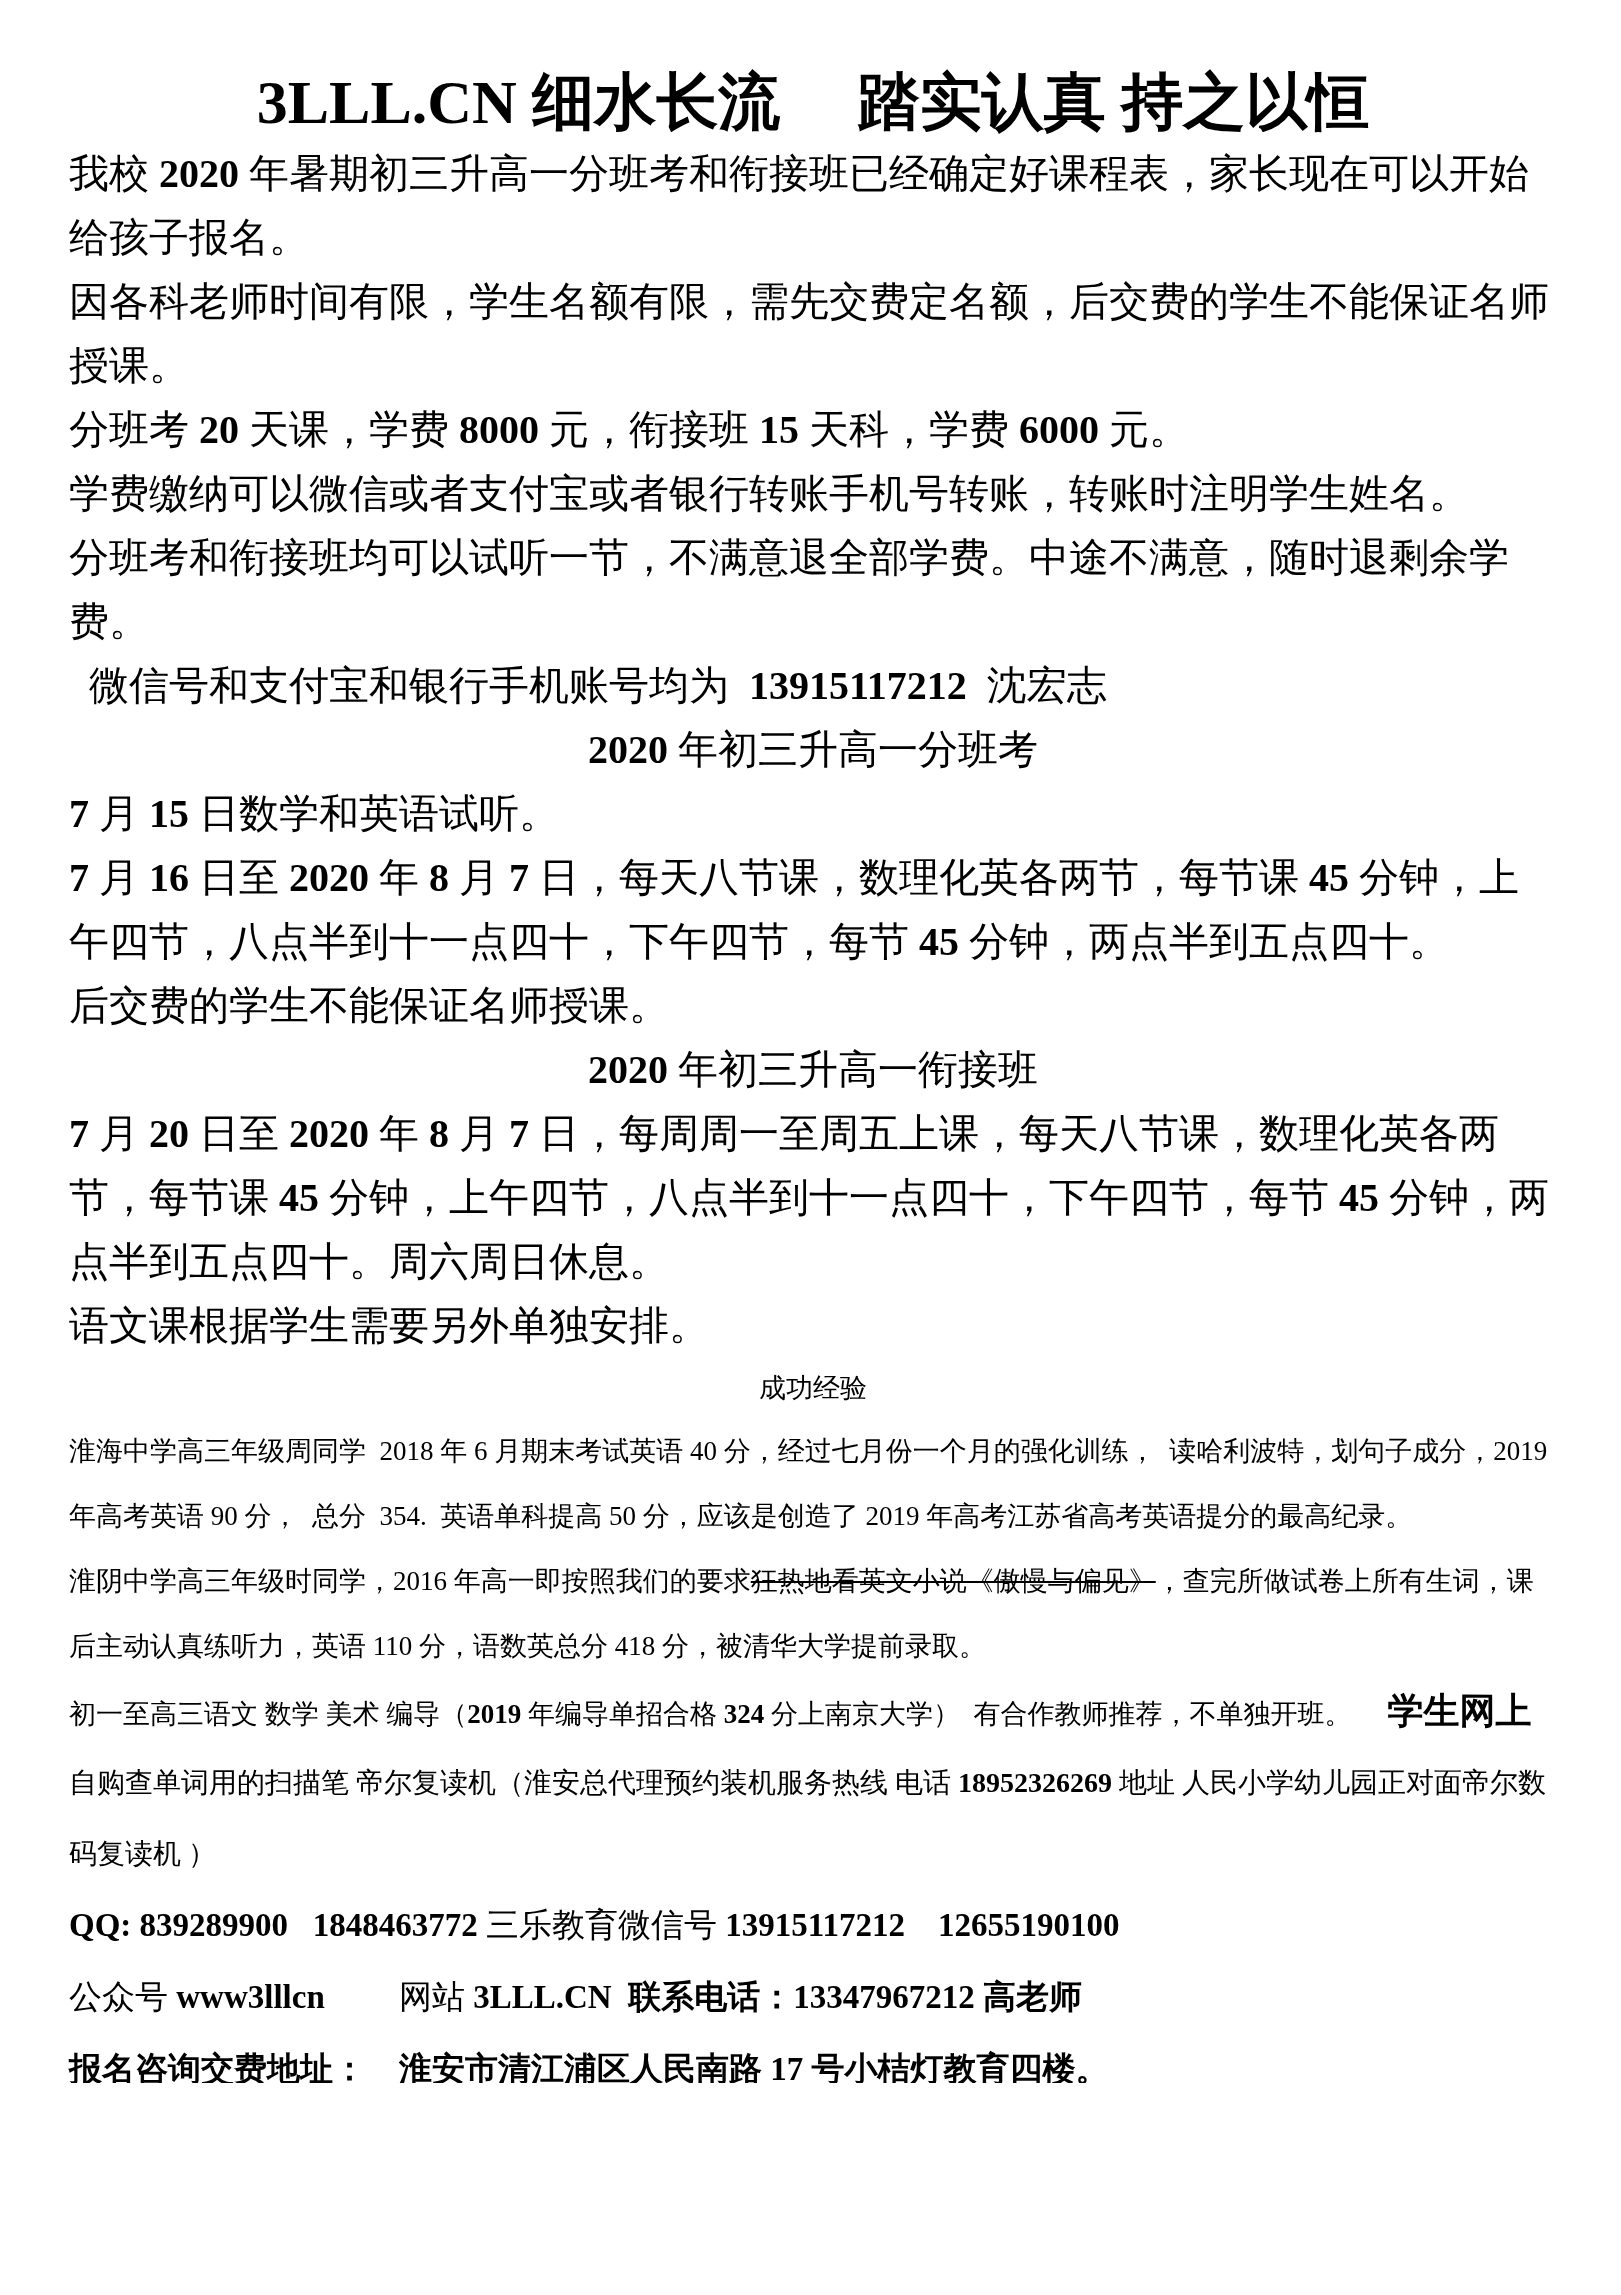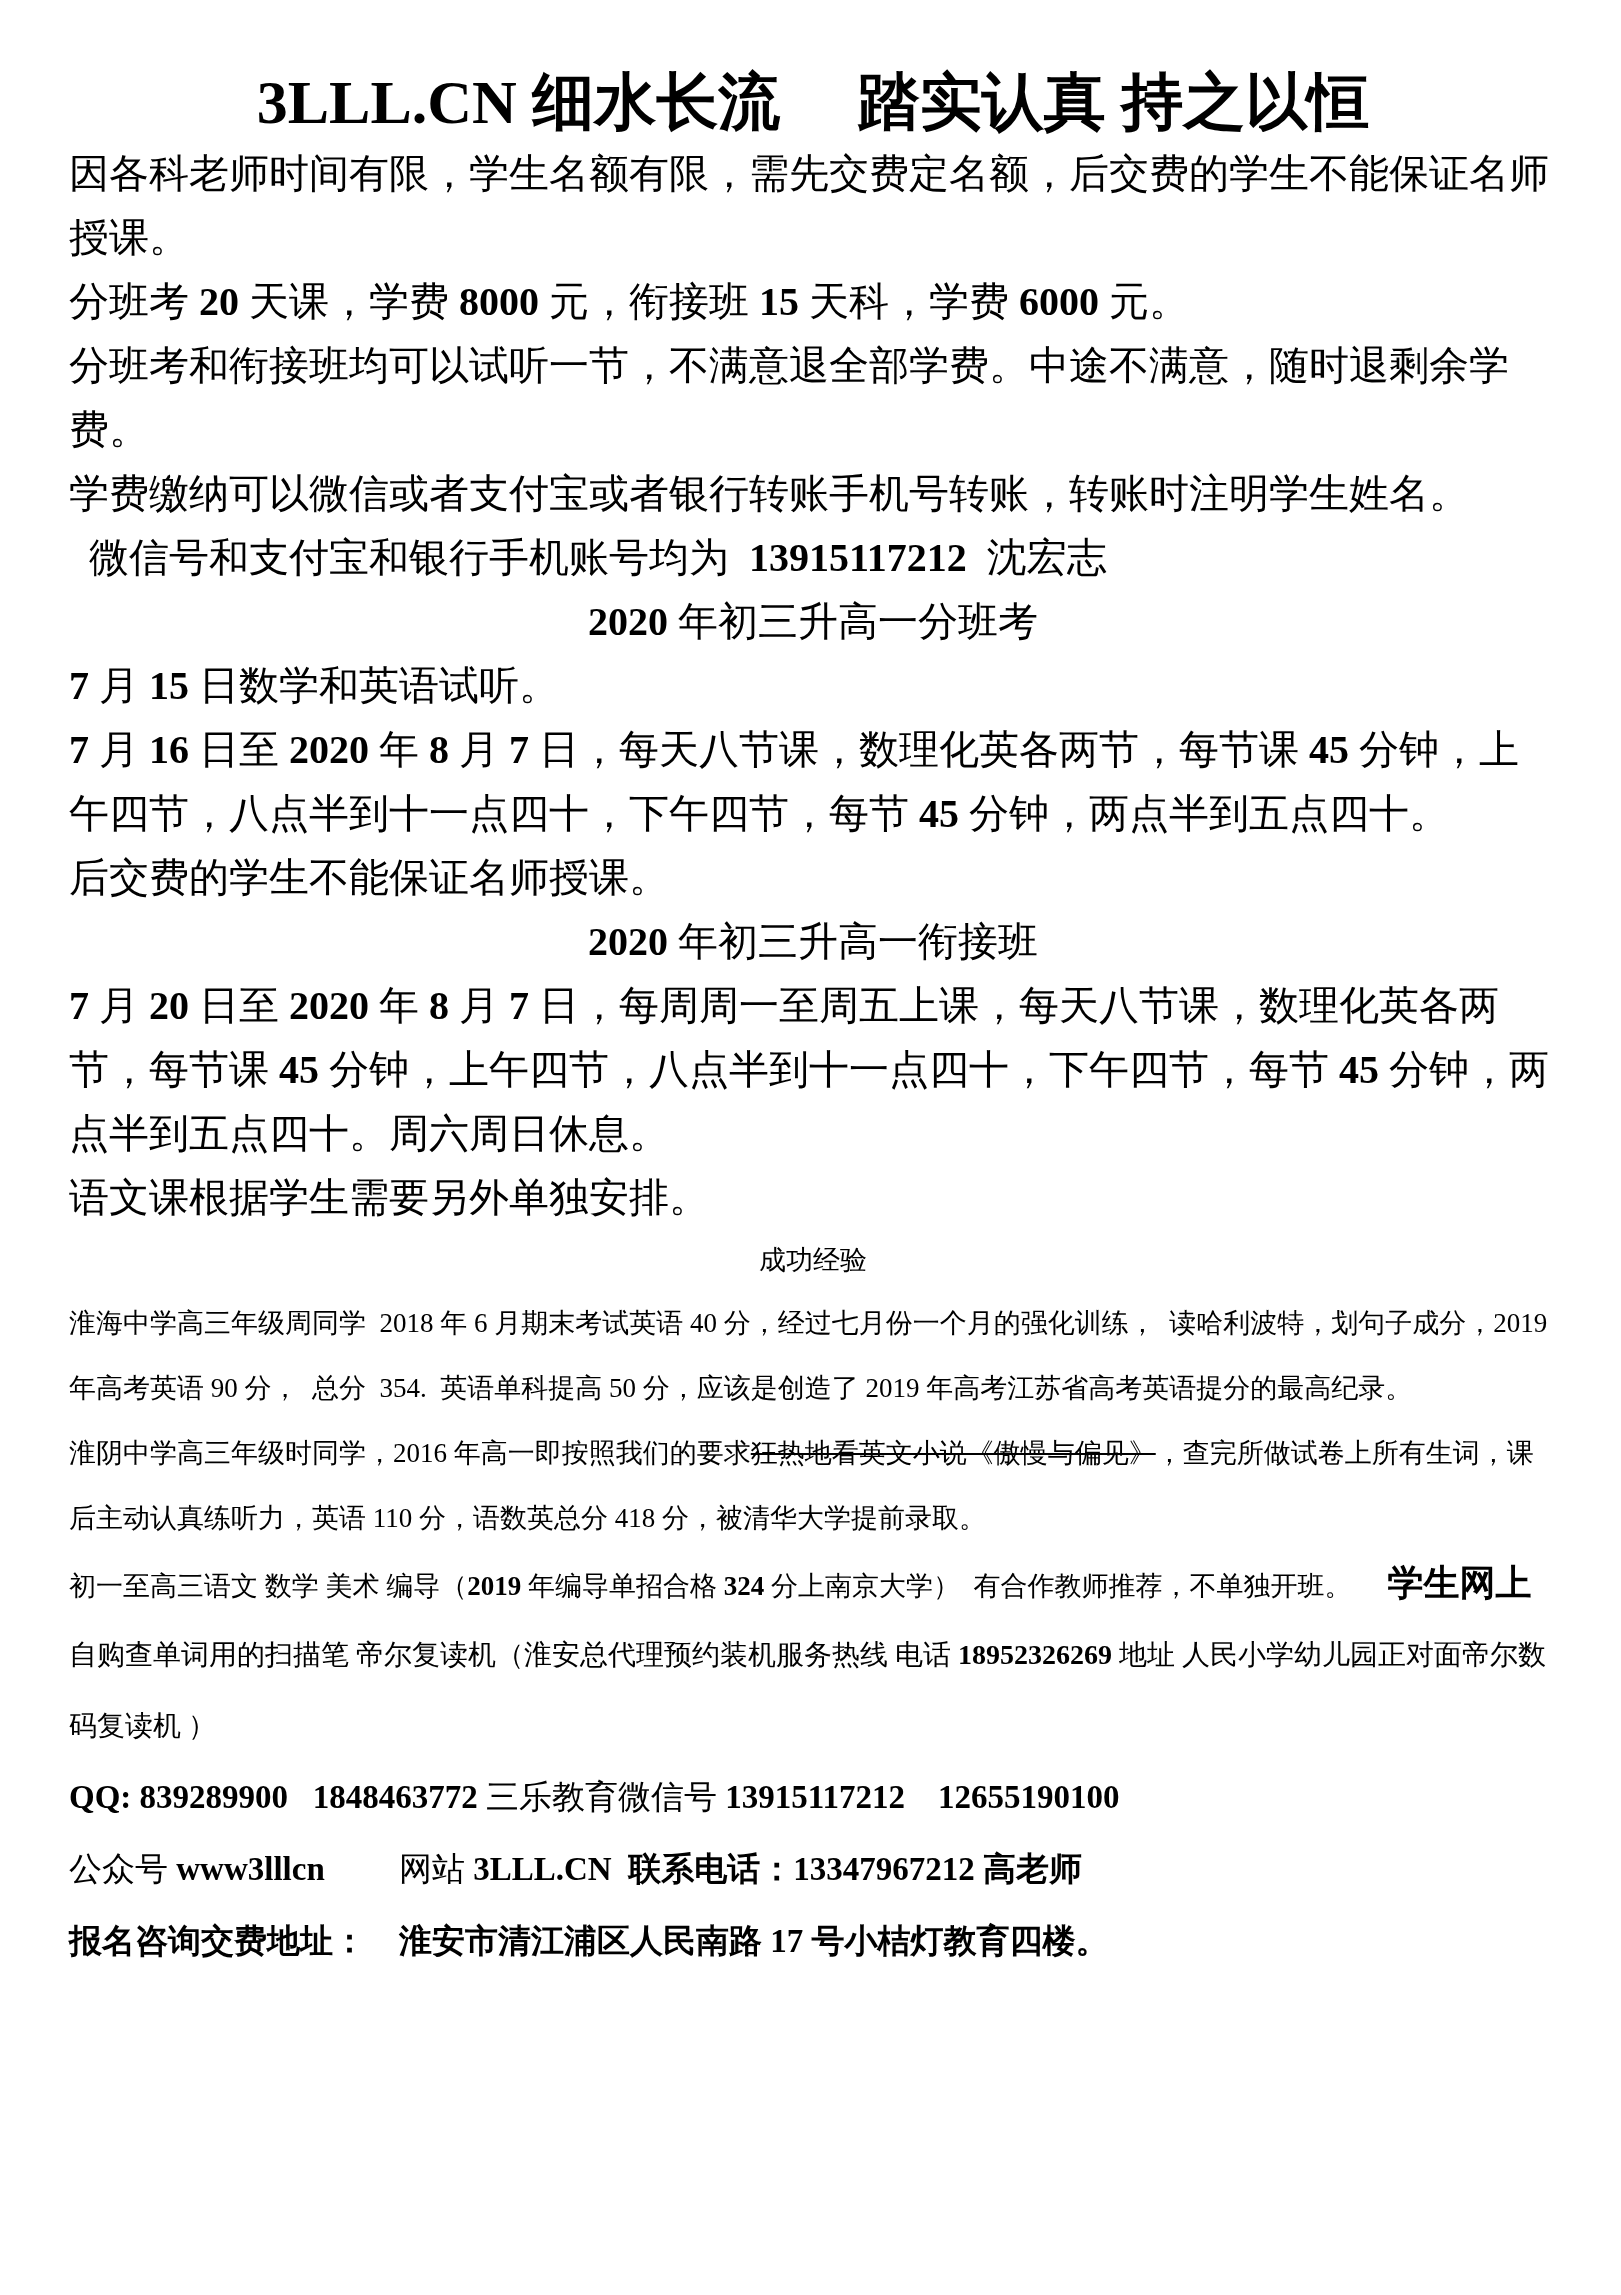--- a/index.html
+++ b/index.html
@@ -70,24 +70,25 @@
     margin-top: 37px;
   }
 </style>
 </head>
 <body>
 
 <div class="doc">
 
   <h1 class="title nb"><b>3LLL.CN</b> 细水长流　 踏实认真 持之以恒</h1>
 
+  <p class="big nb">我校 <b>2020</b> 年暑期初三升高一分班考和衔接班已经确定好课程表，家长现在可以开始给孩子报名。</p>
   <p class="big nb">因各科老师时间有限，学生名额有限，需先交费定名额，后交费的学生不能保证名师授课。</p>
   <p class="big nb">分班考 <b>20</b> 天课，学费 <b>8000</b> 元，衔接班 <b>15</b> 天科，学费 <b>6000</b> 元。</p>
+  <p class="big nb">学费缴纳可以微信或者支付宝或者银行转账手机号转账，转账时注明学生姓名。</p>
   <p class="big nb">分班考和衔接班均可以试听一节，不满意退全部学费。中途不满意，随时退剩余学费。</p>
-  <p class="big nb">学费缴纳可以微信或者支付宝或者银行转账手机号转账，转账时注明学生姓名。</p>
   <p class="big nb indent">微信号和支付宝和银行手机账号均为  <b>13915117212</b>  沈宏志</p>
 
   <p class="big center nb"><b>2020</b> 年初三升高一分班考</p>
   <p class="big nb"><b>7</b> 月 <b>15</b> 日数学和英语试听。</p>
   <p class="big nb"><b>7</b> 月 <b>16</b> 日至 <b>2020</b> 年 <b>8</b> 月 <b>7</b> 日，每天八节课，数理化英各两节，每节课 <b>45</b> 分钟，上午四节，八点半到十一点四十，下午四节，每节 <b>45</b> 分钟，两点半到五点四十。</p>
   <p class="big nb">后交费的学生不能保证名师授课。</p>
 
   <p class="big center nb"><b>2020</b> 年初三升高一衔接班</p>
   <p class="big nb"><b>7</b> 月 <b>20</b> 日至 <b>2020</b> 年 <b>8</b> 月 <b>7</b> 日，每周周一至周五上课，每天八节课，数理化英各两节，每节课 <b>45</b> 分钟，上午四节，八点半到十一点四十，下午四节，每节 <b>45</b> 分钟，两点半到五点四十。周六周日休息。</p>
   <p class="big nb">语文课根据学生需要另外单独安排。</p>

